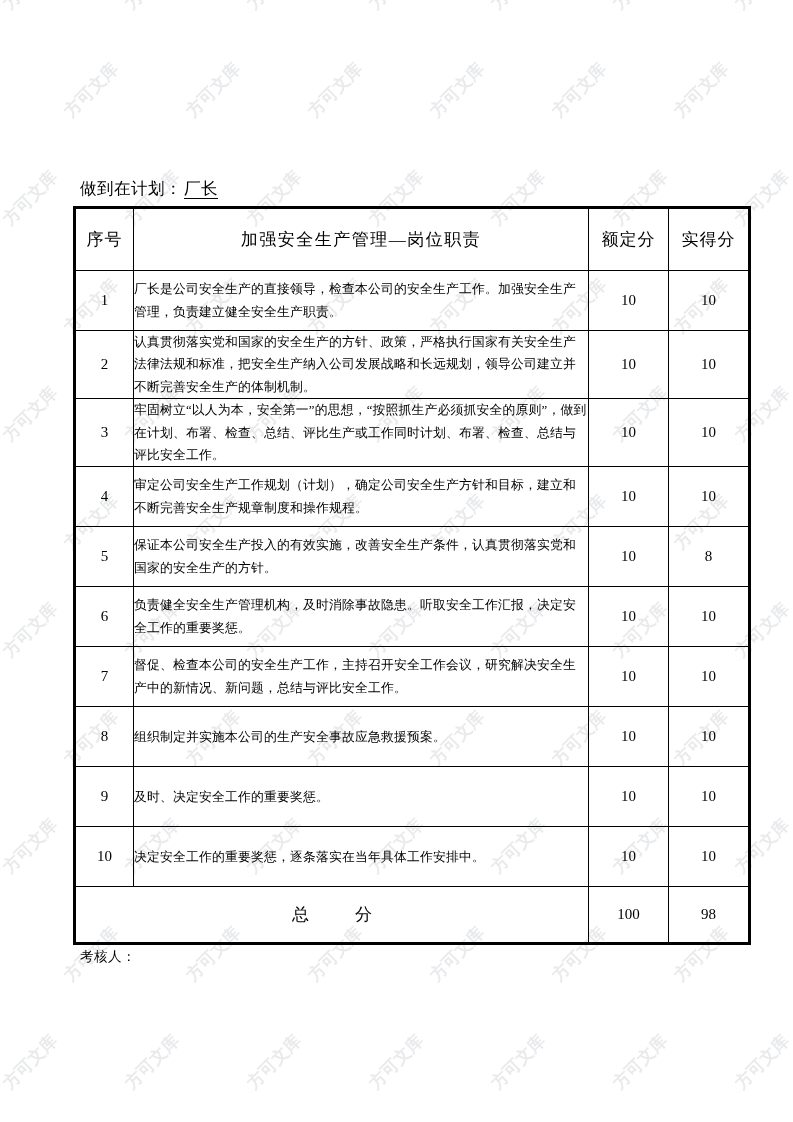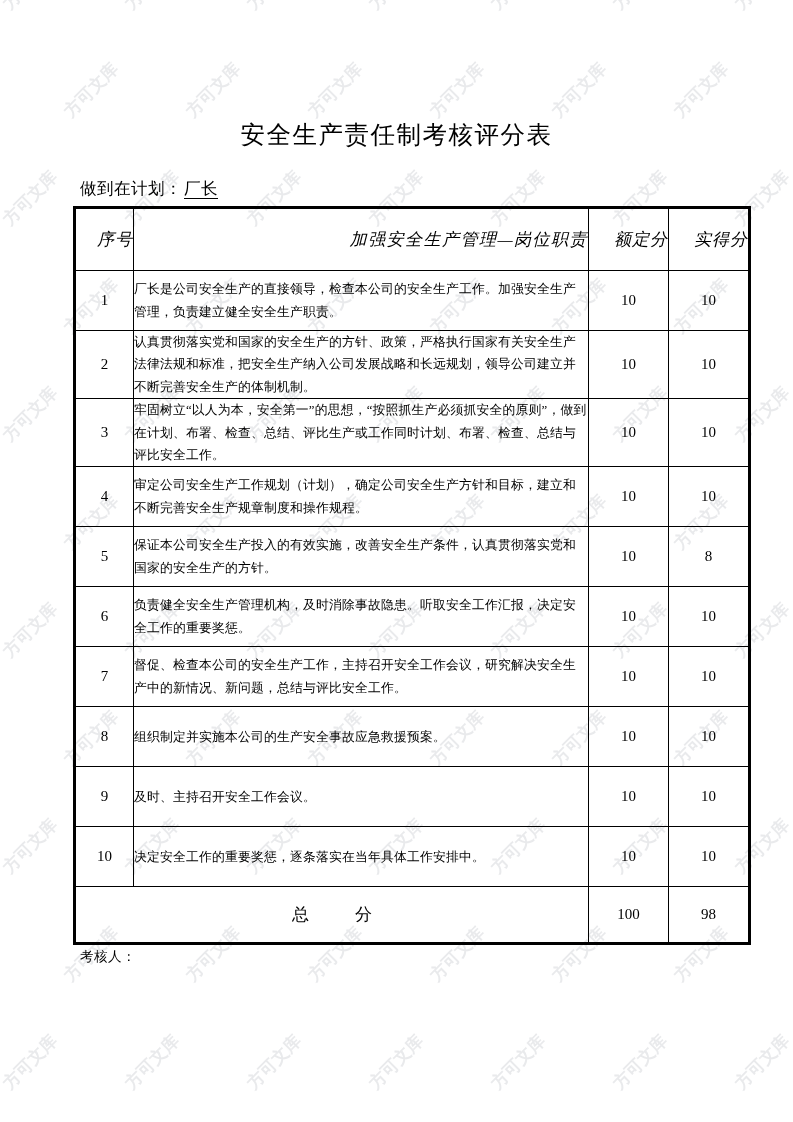--- a/index.html
+++ b/index.html
@@ -99,23 +99,22 @@
 
   col.c-no    { width: 58px; }
   col.c-duty  { width: 455px; }
   col.c-max   { width: 80px; }
   col.c-got   { width: 80px; }
 
   thead tr { height: 62px; }
   thead th {
     font-size: 17px;
     font-weight: 400;
-    text-align: right;
+    text-align: center;
     letter-spacing: 1px;
-    font-style: italic;
   }
   th.h-duty { letter-spacing: 1.5px; }
 
   tbody tr.data-row { height: 60px; }
   td.cell-no {
     text-align: center;
     font-size: 15px;
   }
   td.cell-duty {
     text-align: left;
@@ -221,21 +220,20 @@
     <div class="wm" style="left: 122px; top: 1080px;">方可文库</div>
     <div class="wm" style="left: 244px; top: 1080px;">方可文库</div>
     <div class="wm" style="left: 366px; top: 1080px;">方可文库</div>
     <div class="wm" style="left: 488px; top: 1080px;">方可文库</div>
     <div class="wm" style="left: 610px; top: 1080px;">方可文库</div>
     <div class="wm" style="left: 732px; top: 1080px;">方可文库</div>
   </div>
 
 <div id="page">
 
-  <div id="doc-title">安全生产责任制考核评分表</div>
 
   <div id="subject-line">
     <span>做到在计划：</span><span id="subject-value">厂长</span>
   </div>
 
   <table id="score-table">
     <colgroup>
       <col class="c-no">
       <col class="c-duty">
       <col class="c-max">
@@ -294,21 +292,21 @@
           <td class="cell-score">10</td>
         </tr>
         <tr class="data-row">
           <td class="cell-no">8</td>
           <td class="cell-duty">组织制定并实施本公司的生产安全事故应急救援预案。</td>
           <td class="cell-score">10</td>
           <td class="cell-score">10</td>
         </tr>
         <tr class="data-row">
           <td class="cell-no">9</td>
-          <td class="cell-duty">及时、主持召开安全工作会议。</td>
+          <td class="cell-duty">及时、决定安全工作的重要奖惩。</td>
           <td class="cell-score">10</td>
           <td class="cell-score">10</td>
         </tr>
         <tr class="data-row">
           <td class="cell-no">10</td>
           <td class="cell-duty">决定安全工作的重要奖惩，逐条落实在当年具体工作安排中。</td>
           <td class="cell-score">10</td>
           <td class="cell-score">10</td>
         </tr>
         <tr class="total-row">

